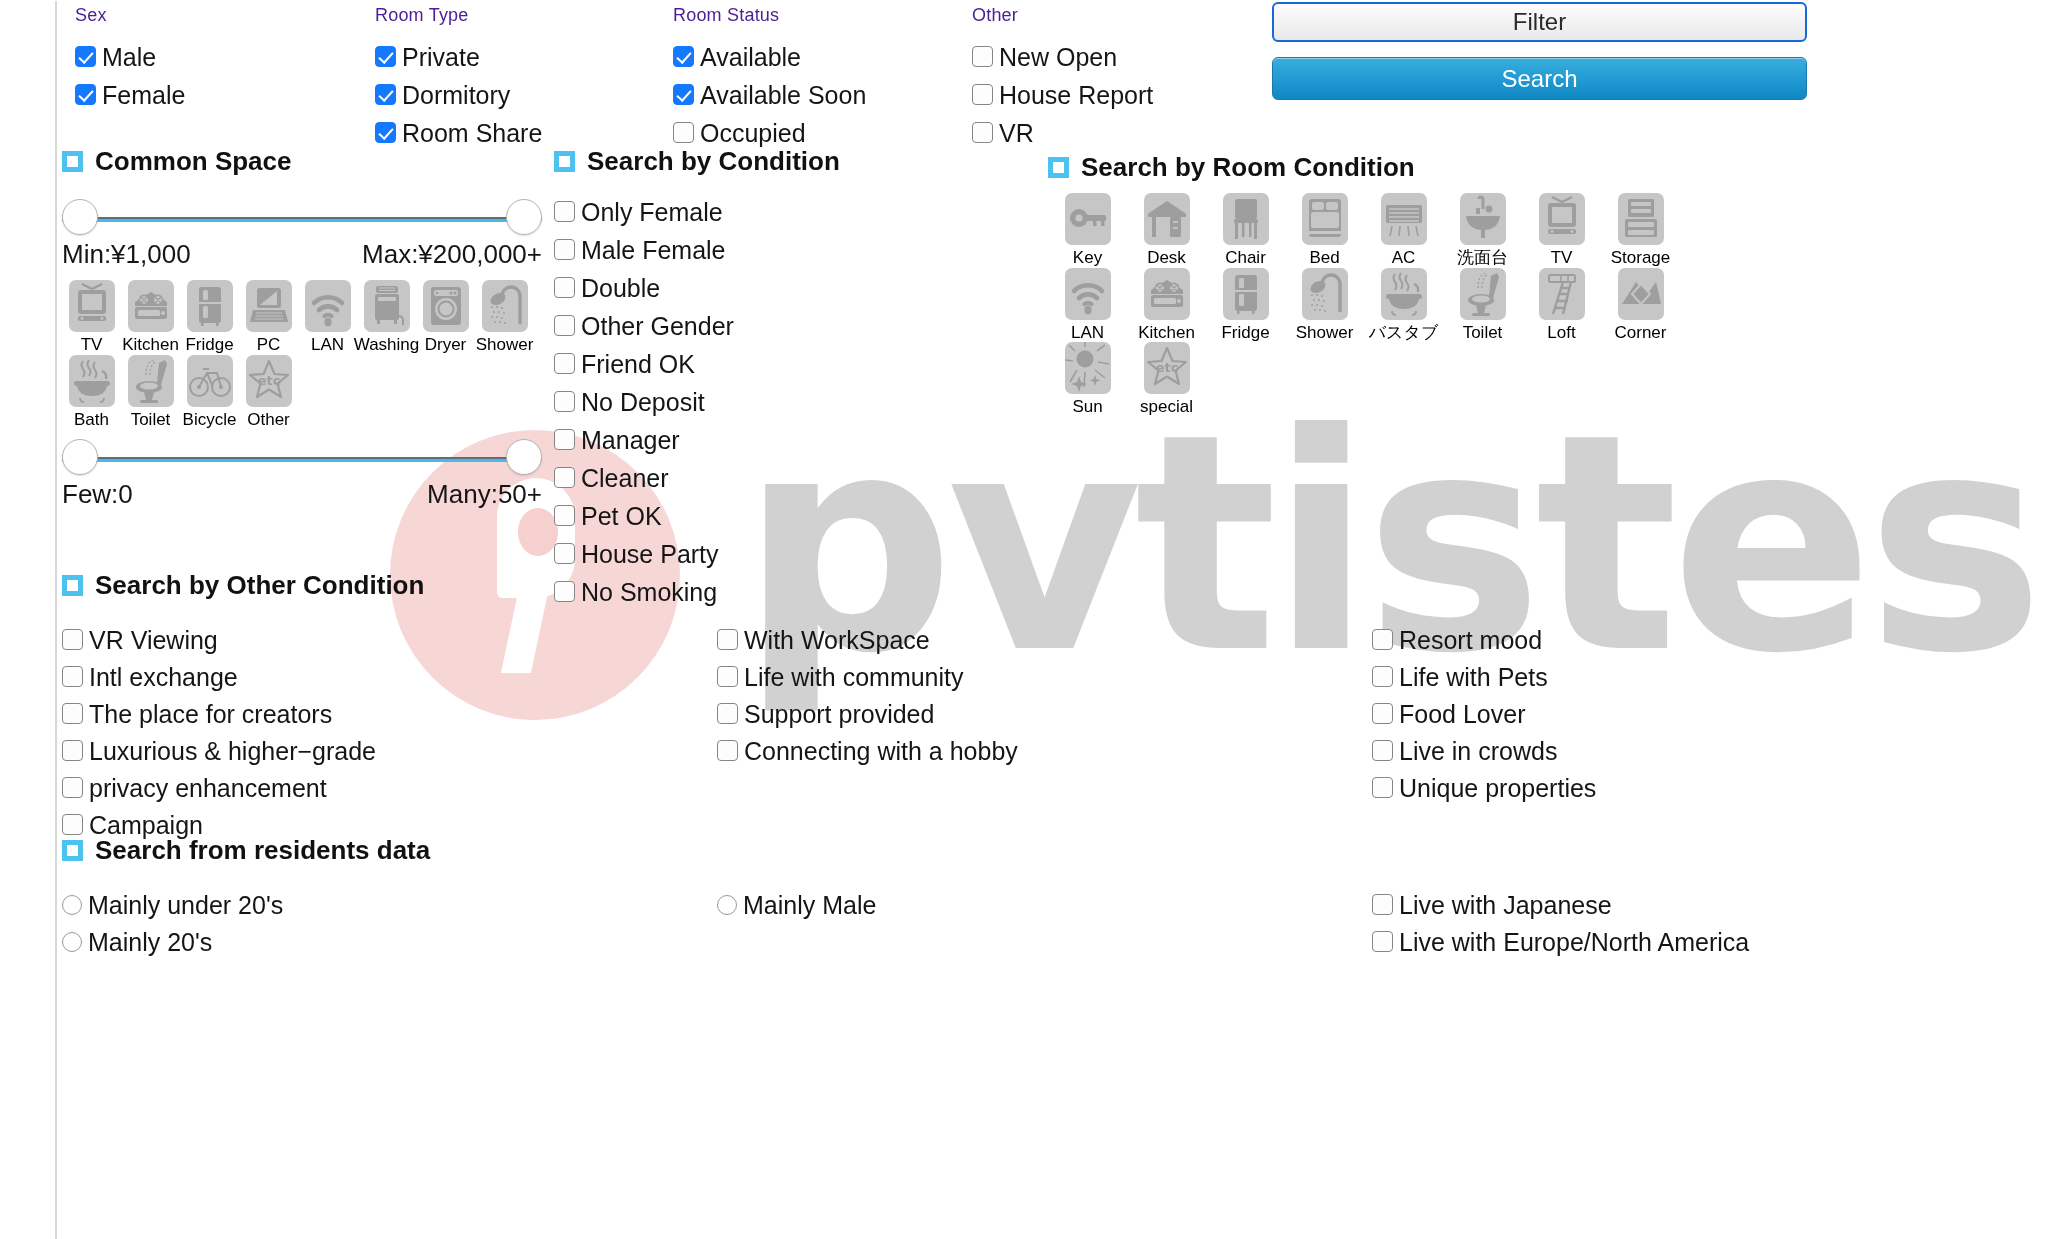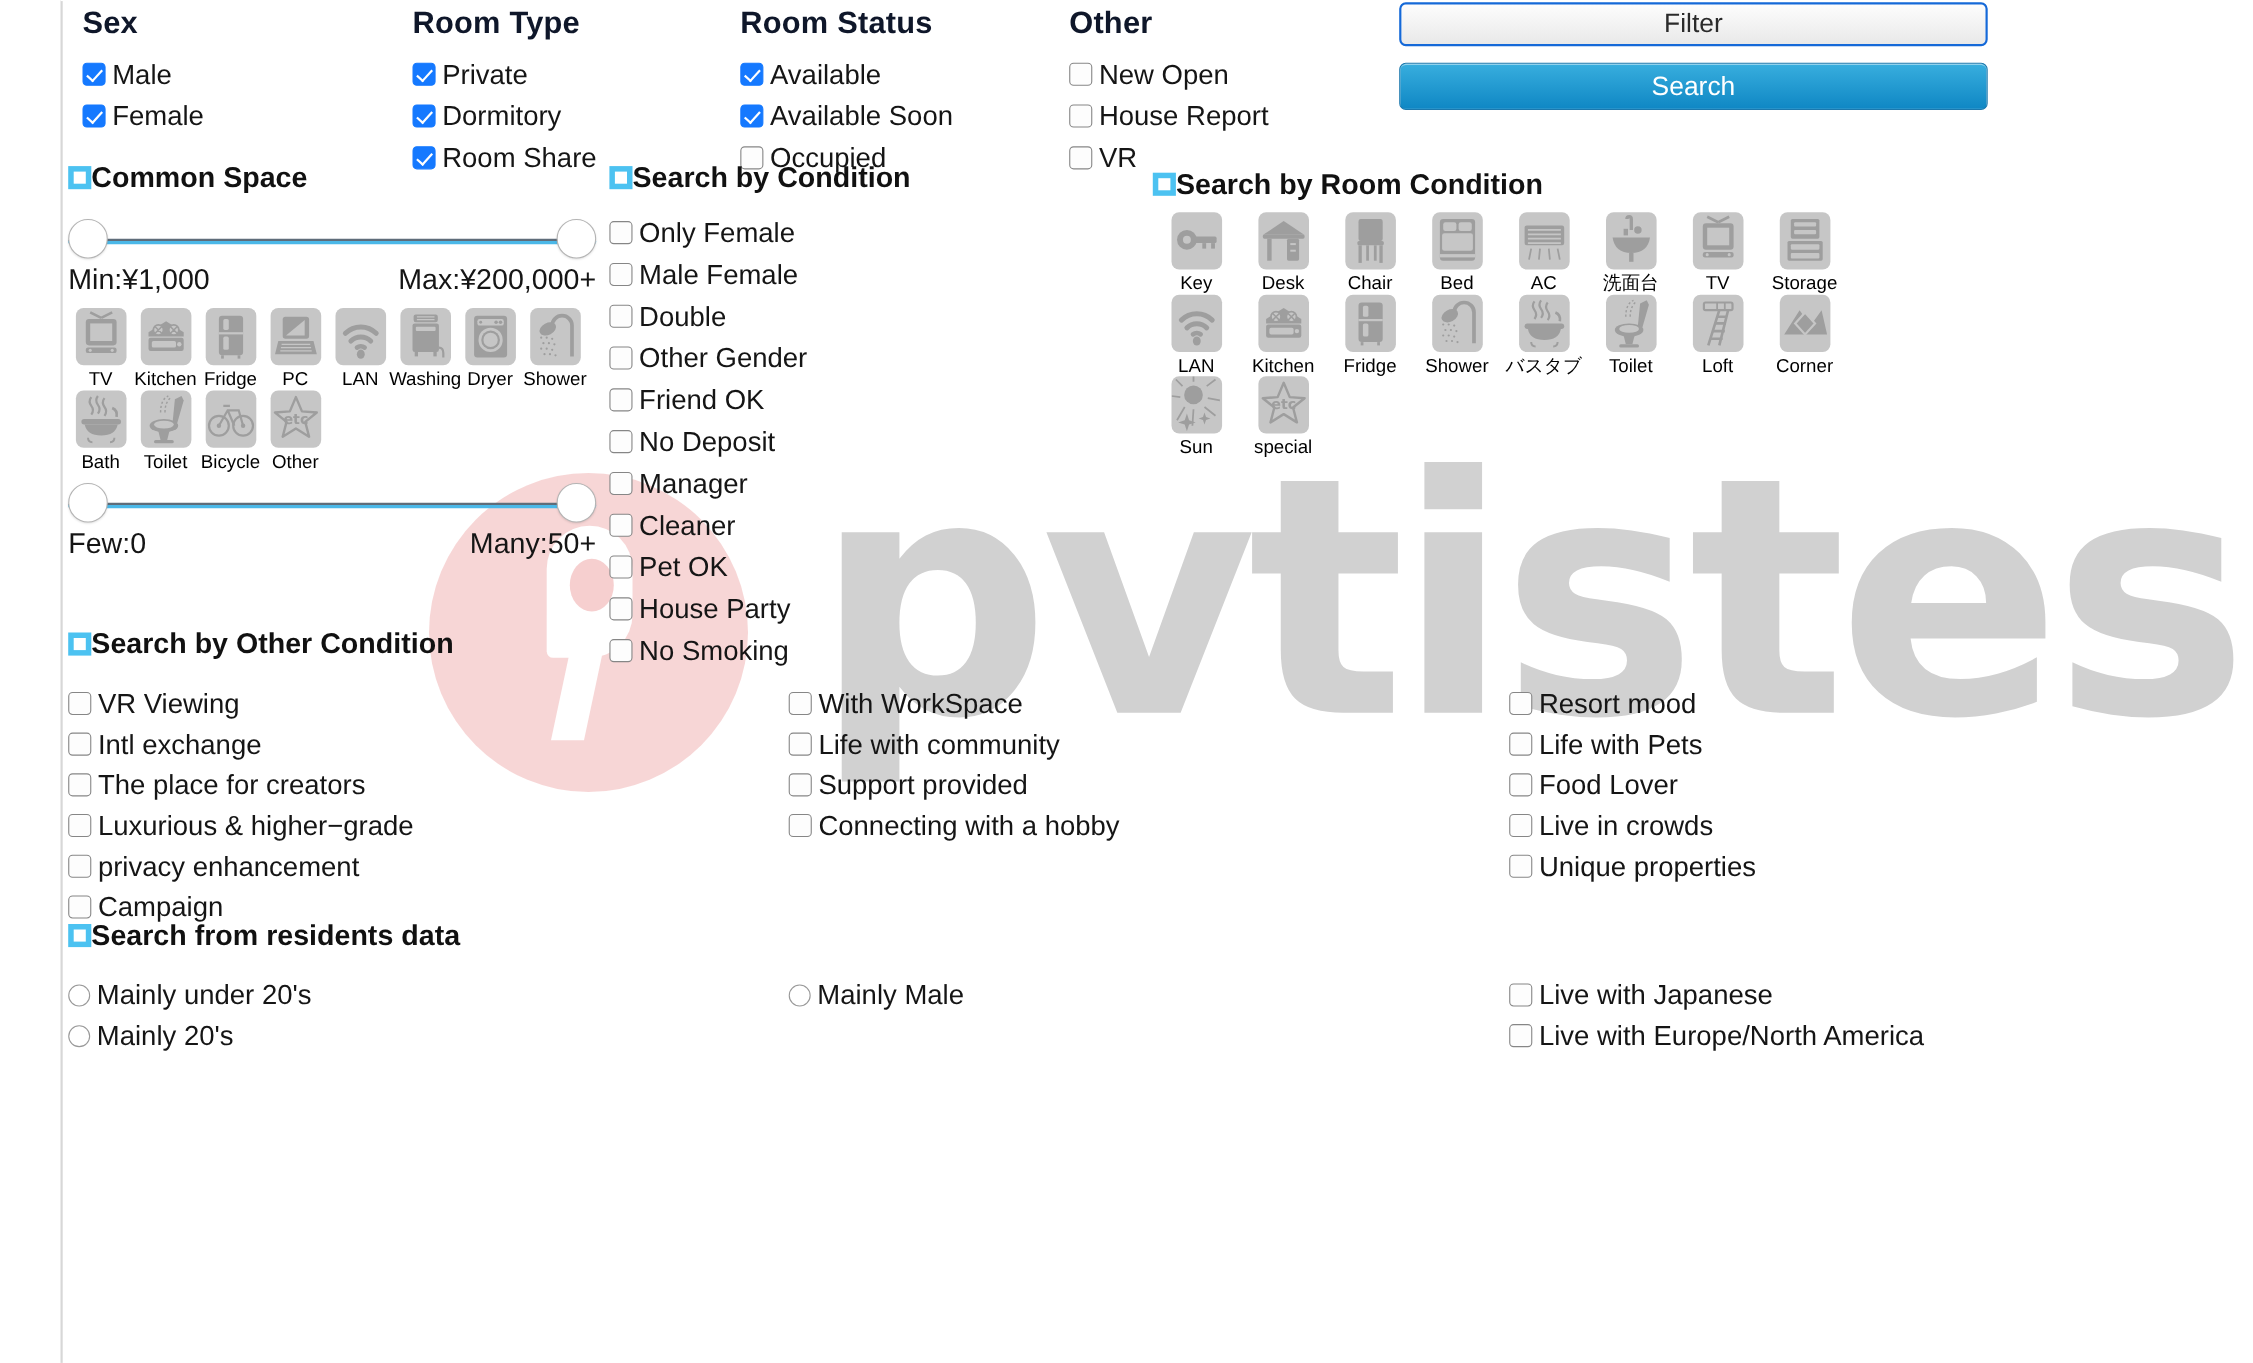--- a/index.html
+++ b/index.html
@@ -108,23 +108,23 @@
     display:flex; align-items:center; gap:6px;
     font-size:25px;
     color:#151515;
     white-space:nowrap;
     line-height:1;
   }
   .row .lbl { transform:translateY(1px); }
 
   
   .grp-title {
-    color:#0f172a;
-    font-weight:700;
-    font-size:28px;
+    color:#4c1d95;
+    font-weight:400;
+    font-size:18px;
     letter-spacing:.2px;
   }
   #grp-sex   { position:absolute; left:75px;  top:5px; }
   #grp-type  { position:absolute; left:375px; top:5px; }
   #grp-status{ position:absolute; left:673px; top:5px; }
   #grp-other { position:absolute; left:972px; top:5px; }
   .grp-list { margin-top:18px; display:flex; flex-direction:column; gap:13px; }
 
   
   #btn-filter {
@@ -145,21 +145,21 @@
     border-radius:6px;
     background:linear-gradient(#38aede,#0f87c4);
     color:#ffffff;
     font-size:24px;
     display:flex; align-items:center; justify-content:center;
     cursor:pointer;
     box-shadow:inset 0 1px 0 rgba(255,255,255,.45);
   }
 
   
-  .sec-head { display:flex; align-items:center; gap:0; }
+  .sec-head { display:flex; align-items:center; gap:12px; }
   .sec-sq {
     width:21px; height:21px;
     border:5px solid #4cc2f1;
     background:#ffffff;
     flex:0 0 auto;
   }
   .sec-title { font-size:26px; font-weight:700; color:#111; white-space:nowrap; }
 
   
   .slider { position:relative; height:38px; }

